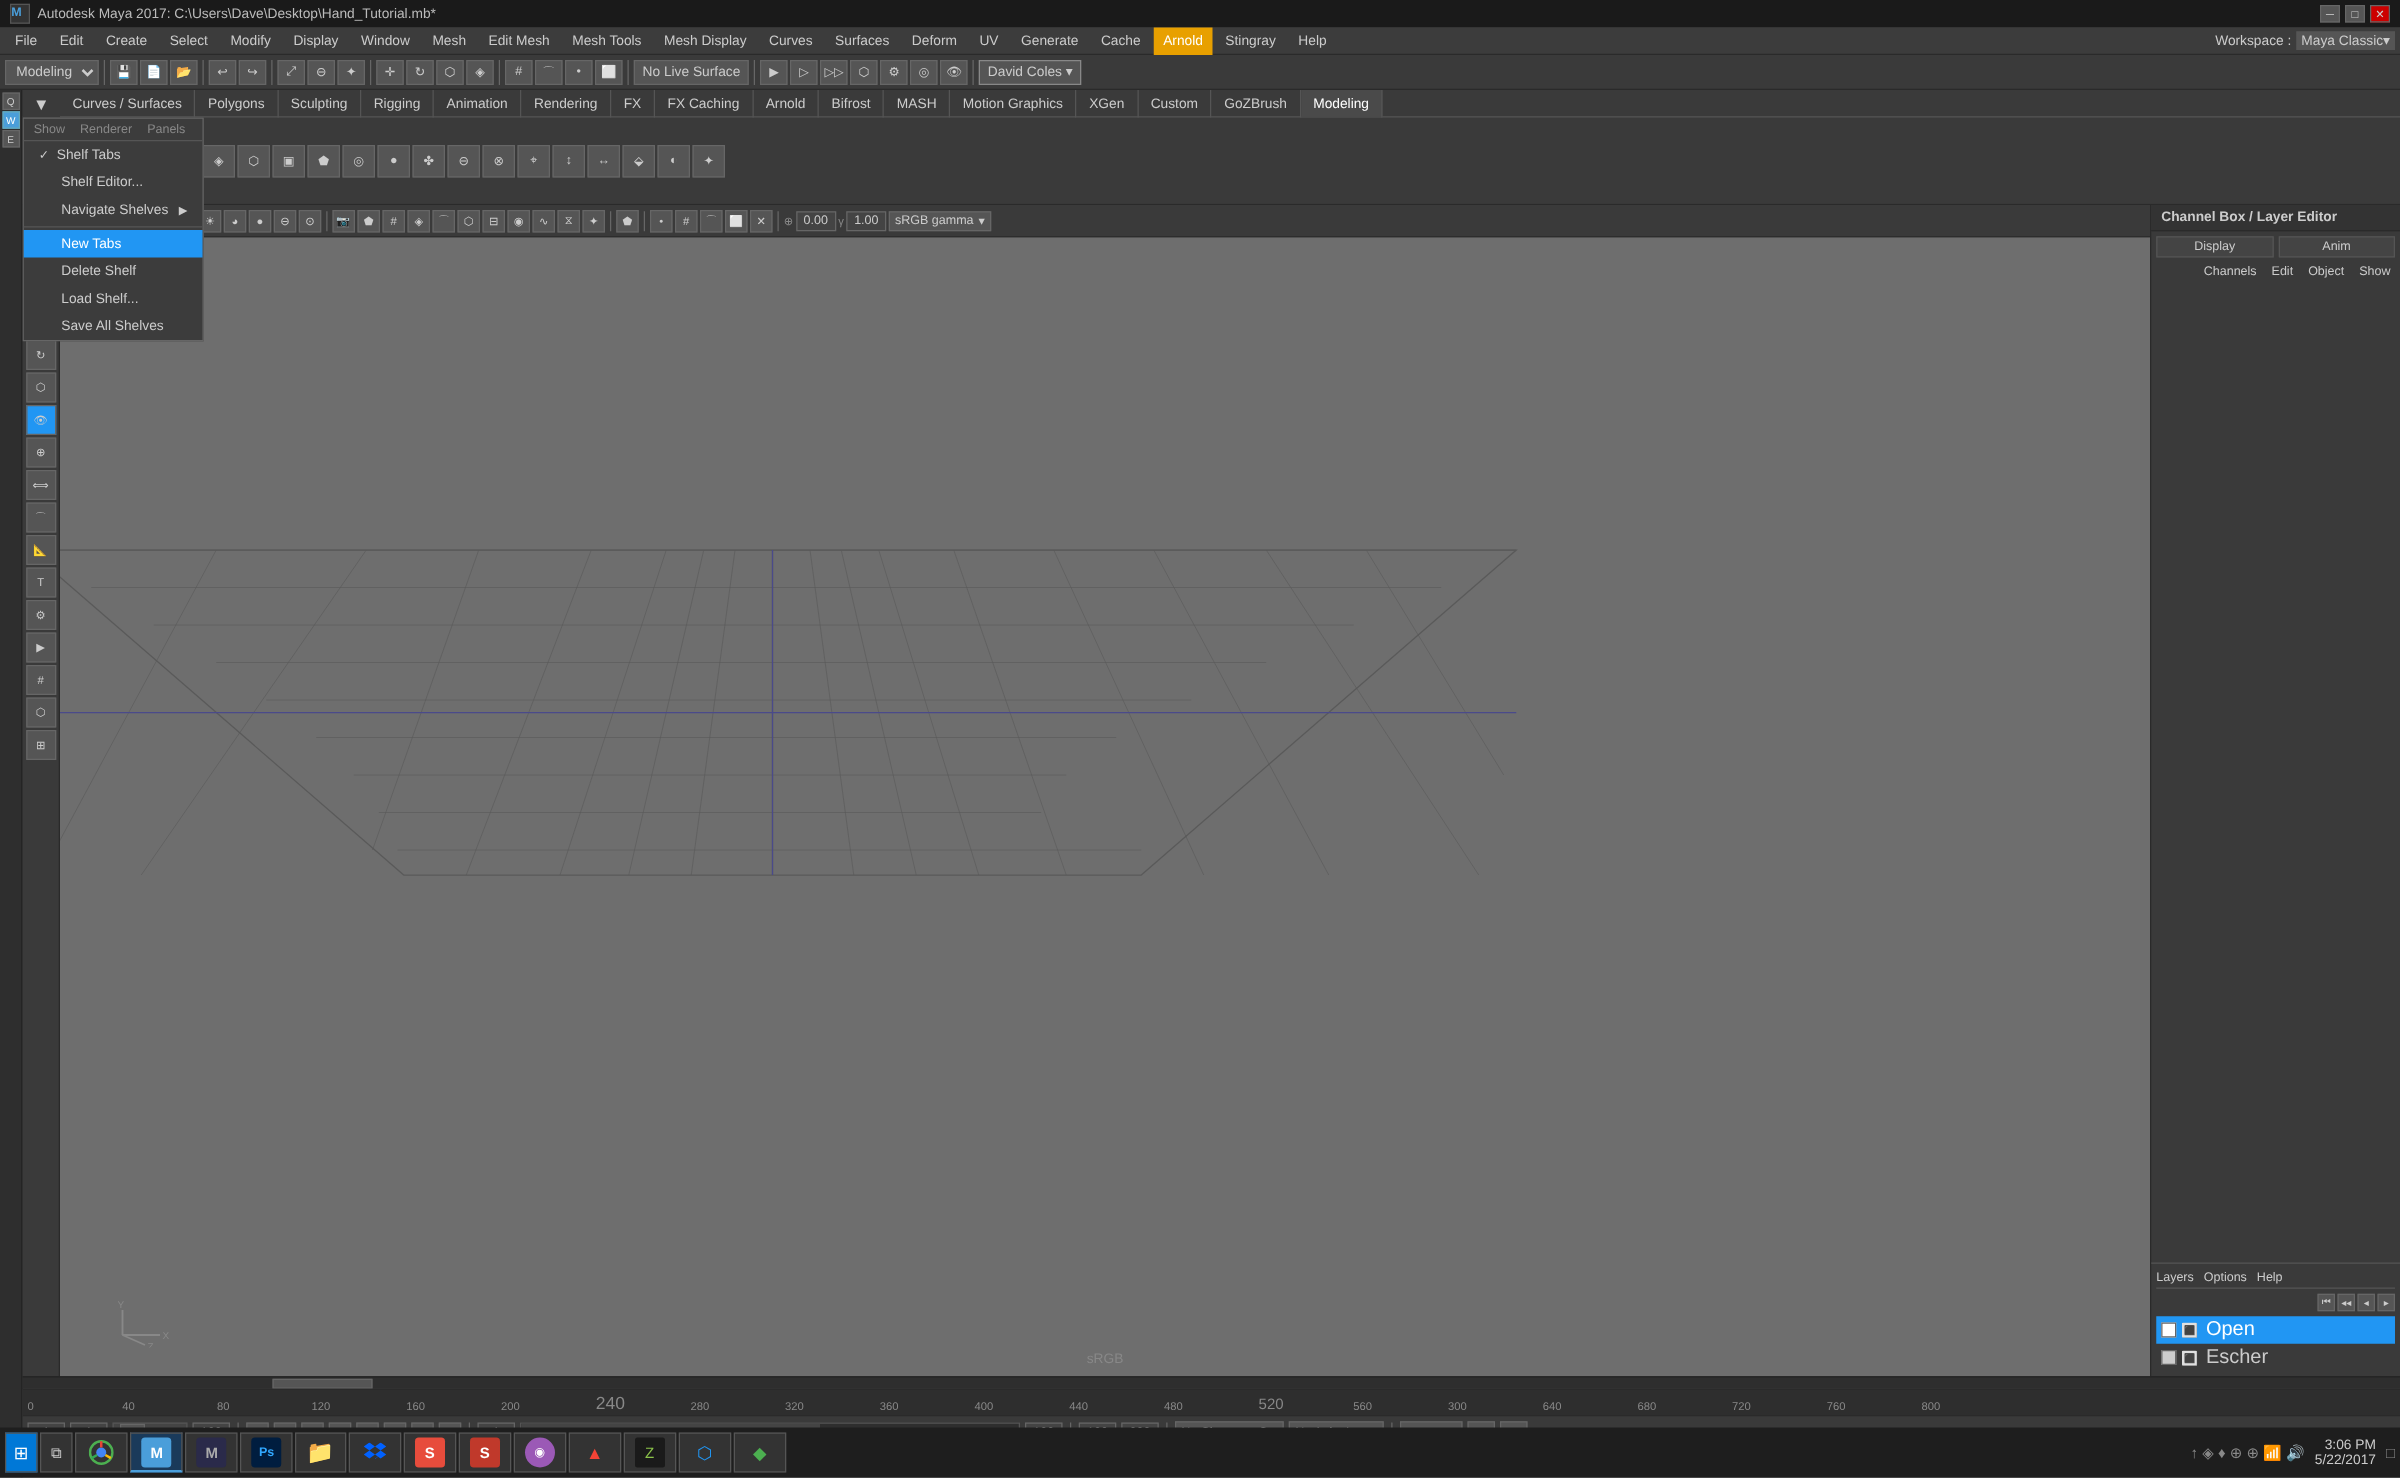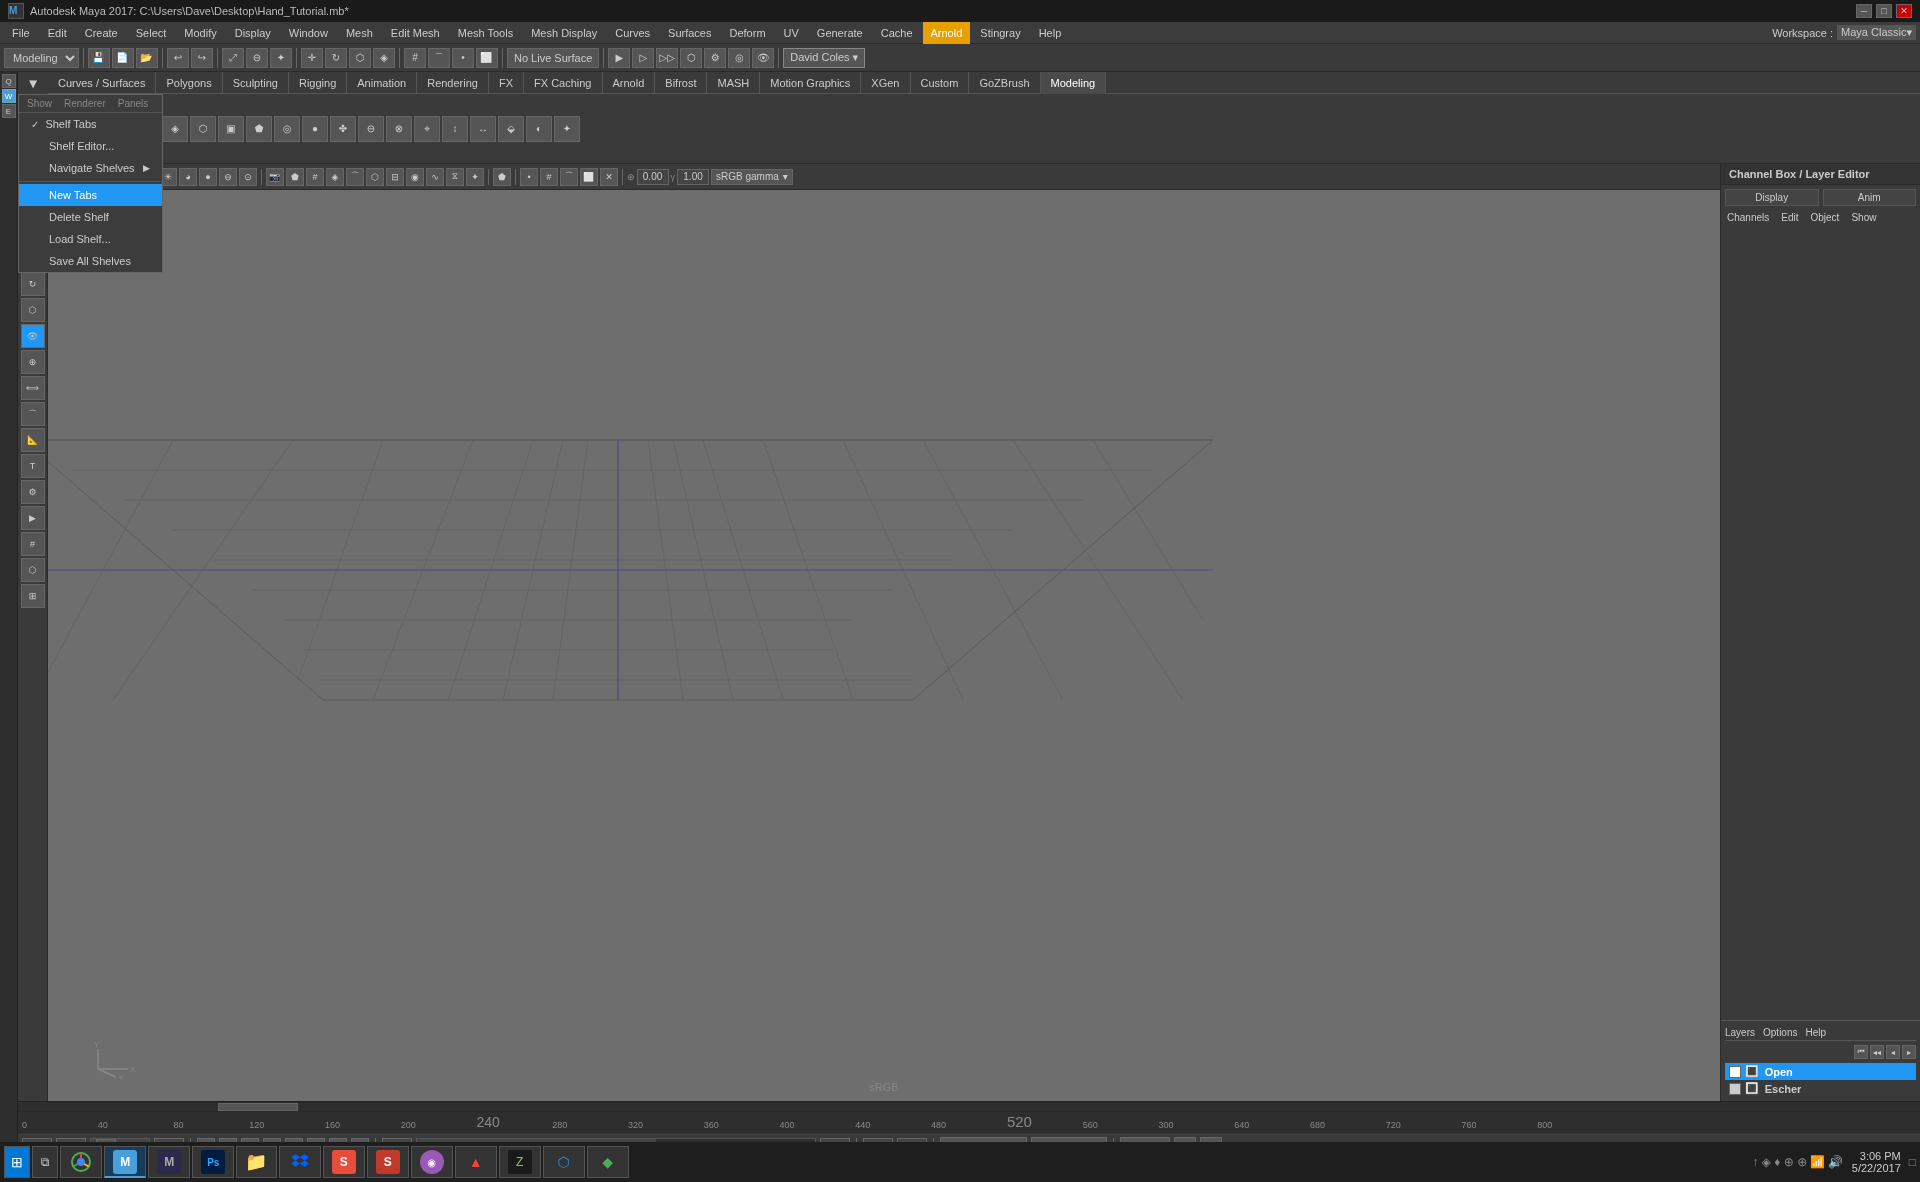--- a/index.html
+++ b/index.html
@@ -96,28 +96,28 @@
     #axis-indicator { position: absolute; bottom: 20px; left: 40px; }
 
     
     #right-panel {
       width: 200px; background: #3a3a3a; border-left: 1px solid #2a2a2a;
       display: flex; flex-direction: column;
     }
     #right-panel-title { padding: 4px 8px; background: #333; color: #ccc; font-size: 11px; font-weight: bold; border-bottom: 1px solid #2a2a2a; }
     #right-panel-tabs { display: flex; padding: 4px; gap: 4px; }
     .rpanel-tab { flex: 1; text-align: center; padding: 2px; cursor: pointer; color: #ccc; font-size: 10px; background: #444; border: 1px solid #555; }
-    #right-panel-menu { display: flex; padding: 0 4px; gap: 8px; }
+    #right-panel-menu { display: flex; padding: 0 4px; gap: 8px; margin-left: 36px; }
     .rpanel-menu { color: #ccc; font-size: 10px; cursor: pointer; padding: 2px; }
     #channels-area { flex: 1; padding: 4px; }
     #right-panel-bottom { padding: 4px; border-top: 1px solid #555; }
     .layer-item { display: flex; align-items: center; gap: 4px; padding: 2px 4px; cursor: pointer; }
     .layer-item.active { background: #2196F3; color: #fff; }
     .layer-color { width: 12px; height: 12px; background: #fff; border: 1px solid #666; flex-shrink: 0; }
-    .layer-name { font-size: 11px; font-weight: bold; }
+    .layer-name { font-size: 16px; }
 
     
     #timeline-area {
       width: 100%; background: #3a3a3a; border-top: 1px solid #2a2a2a;
     }
     #time-ruler {
       height: 20px; background: #2e2e2e; display: flex; align-items: center;
       padding: 0 4px; position: relative; overflow: hidden;
     }
     #time-playback {
@@ -520,21 +520,21 @@
               <span style="position:absolute;left:12%;bottom:2px;color:#888;font-size:9px;">120</span>
               <span style="position:absolute;left:16%;bottom:2px;color:#888;font-size:9px;">160</span>
               <span style="position:absolute;left:20%;bottom:2px;color:#888;font-size:9px;">200</span>
               <span style="position:absolute;left:24%;bottom:2px;color:#888;font-size:14px;">240</span>
               <span style="position:absolute;left:28%;bottom:2px;color:#888;font-size:9px;">280</span>
               <span style="position:absolute;left:32%;bottom:2px;color:#888;font-size:9px;">320</span>
               <span style="position:absolute;left:36%;bottom:2px;color:#888;font-size:9px;">360</span>
               <span style="position:absolute;left:40%;bottom:2px;color:#888;font-size:9px;">400</span>
               <span style="position:absolute;left:44%;bottom:2px;color:#888;font-size:9px;">440</span>
               <span style="position:absolute;left:48%;bottom:2px;color:#888;font-size:9px;text-align:right;">480</span>
-              <span style="position:absolute;left:52%;bottom:2px;color:#888;font-size:15px;margin-top:30px;">520</span>
+              <span style="position:absolute;left:52%;bottom:2px;color:#888;font-size:12px;margin-top:30px;">520</span>
               <span style="position:absolute;left:56%;bottom:2px;color:#888;font-size:9px;">560</span>
               <span style="position:absolute;left:60%;bottom:2px;color:#888;font-size:9px;">300</span>
               <span style="position:absolute;left:64%;bottom:2px;color:#888;font-size:9px;">640</span>
               <span style="position:absolute;left:68%;bottom:2px;color:#888;font-size:9px;">680</span>
               <span style="position:absolute;left:72%;bottom:2px;color:#888;font-size:9px;">720</span>
               <span style="position:absolute;left:76%;bottom:2px;color:#888;font-size:9px;">760</span>
               <span style="position:absolute;left:80%;bottom:2px;color:#888;font-size:9px;">800</span>
             </div>
           </div>
         </div>

